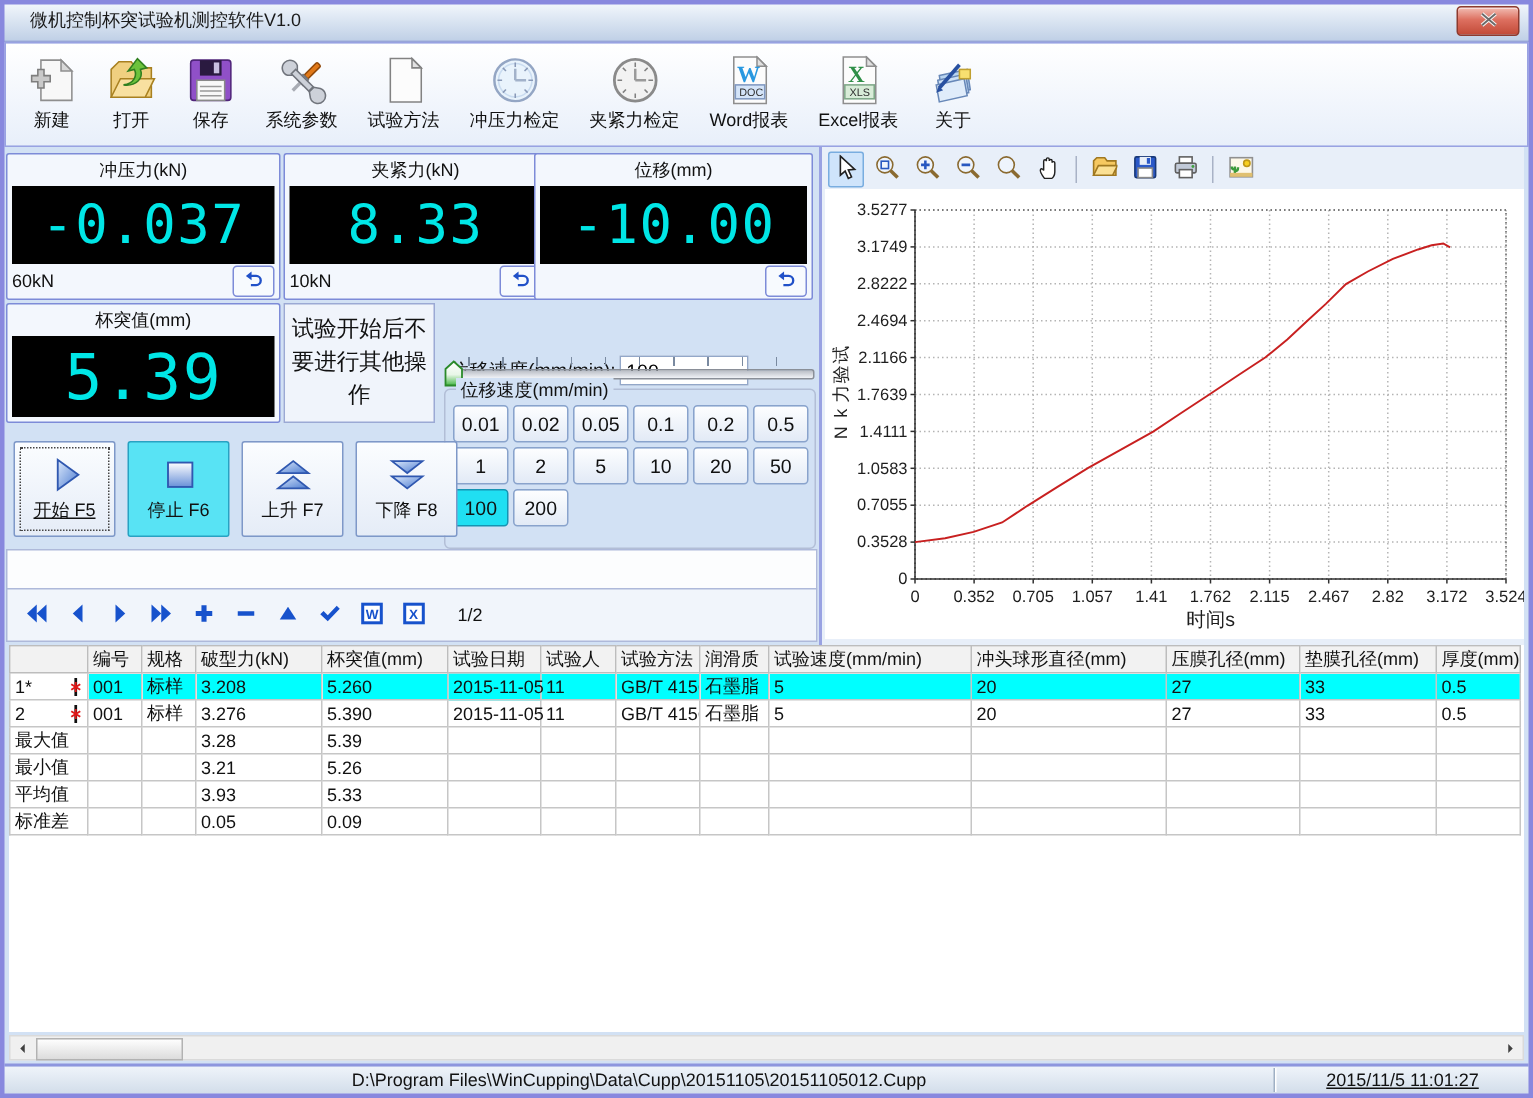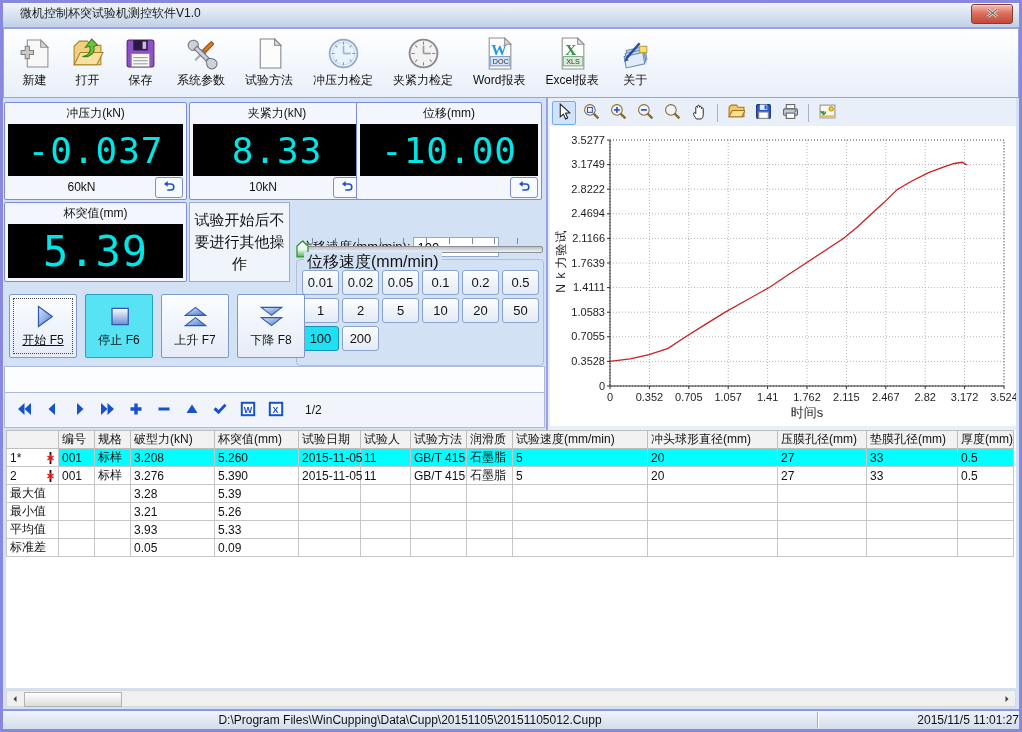--- a/index.html
+++ b/index.html
@@ -27,21 +27,21 @@
   .tb-item .icon svg{width:33px;height:33px;display:block;}
   .tb-lbl{margin-top:2px;white-space:nowrap;}
 
   
   .panel{position:absolute;background:#f3f7fd;border:1px solid #7d8bd8;border-radius:2px;box-sizing:border-box;}
   .disp-head{height:20px;line-height:20px;text-align:center;}
   .lcd{position:absolute;left:3px;right:3px;top:21px;height:52px;background:#000;
     color:#00e6e6;font-family:"DejaVu Sans Mono",monospace;font-size:36px;
     display:flex;align-items:center;justify-content:center;letter-spacing:1px;}
   .disp-foot{position:absolute;left:3px;right:3px;bottom:2px;height:20px;display:flex;align-items:center;}
-  .range-lbl{flex:1;text-align:center;}
+  .range-lbl{flex:1;text-align:left;}
   .undo-btn{width:26px;height:19px;border:1px solid #7d8bd8;border-radius:3px;background:#f7fafe;
     display:flex;align-items:center;justify-content:center;}
   .undo-btn svg{width:14px;height:14px;}
   .lcd.big{font-size:42px;height:54px;}
 
   .warning-panel{position:absolute;box-sizing:border-box;background:#f0f4fb;border:1px solid #9ba9d4;
     display:flex;align-items:center;justify-content:center;text-align:center;
     font-size:15px;line-height:1.45;padding:2px;}
 
   
@@ -49,21 +49,21 @@
   .speed-input{width:86px;height:20px;border:1px solid #93a7c8;background:#fff;font-size:13px;
     padding:0 4px;box-sizing:border-box;font-family:inherit;}
   .slider{position:absolute;left:296px;top:237px;width:248px;height:22px;}
   .slider-ticks{position:absolute;left:16px;right:4px;top:1px;height:6px;
     background-image:repeating-linear-gradient(90deg,#7a8aa0 0 1px,transparent 1px 22.8px);}
   .slider-track{position:absolute;left:1px;right:1px;top:9px;height:5px;
     background:linear-gradient(#b9bdc5,#f0f2f6);border:1px solid #8a8f98;border-radius:2px;}
   .slider-thumb{position:absolute;left:0;top:3px;width:13px;height:18px;}
   .speed-group{position:absolute;left:296px;top:259px;width:248px;height:107px;
     border:1px solid #b2bed6;border-radius:4px;box-sizing:border-box;}
-  .speed-group-title{position:absolute;top:-8px;left:7px;background:#d2e1f4;padding:0 3px;font-size:16px;}
+  .speed-group-title{position:absolute;top:-8px;left:7px;background:#d2e1f4;padding:0 3px;font-size:12px;}
   .speed-grid{position:absolute;left:5px;top:10px;display:grid;grid-template-columns:repeat(6,37px);gap:3px;}
   .sp-btn{height:23px;background:linear-gradient(#fdfeff,#e2eaf6);border:1px solid #89a3cc;border-radius:3px;
     display:flex;align-items:center;justify-content:center;font-size:13px;cursor:default;}
   .sp-btn.sel{background:#20dff2;border-color:#1694b2;}
 
   
   .controls{position:absolute;left:9px;top:294px;display:flex;gap:8px;}
   .ctl-btn{width:66px;height:62px;background:linear-gradient(#fbfdff,#e5ecf7);border:1px solid #7e98c8;
     border-radius:2px;display:flex;flex-direction:column;align-items:center;justify-content:center;gap:3px;}
   .ctl-btn.active{background:#58e3f4;border-color:#28a2c2;}
@@ -112,21 +112,21 @@
   .hs-btn{position:absolute;top:0;width:16px;height:15px;display:flex;align-items:center;justify-content:center;}
   .hs-btn svg{width:8px;height:8px;}
   .hs-left{left:0;}.hs-right{right:0;}
   .hs-thumb{position:absolute;left:17px;top:1px;width:96px;height:13px;
     background:linear-gradient(#fefefe,#dcdcdc);border:1px solid #b2b2b2;}
   .statusbar{position:absolute;left:3px;top:709px;width:1016px;height:20px;box-sizing:border-box;
     background:linear-gradient(#eff4fa,#d2ddea);border-top:2px solid #8d96de;
     display:flex;align-items:center;}
   .sb-path{flex:1;text-align:center;}
   .sb-sep{width:0;height:16px;border-left:1px solid #9fb0c4;border-right:1px solid #fff;}
-  .sb-time{width:200px;text-align:right;}
+  .sb-time{width:168px;text-align:center;text-decoration:underline;}
 </style>
 </head>
 <body>
 
 <svg width="0" height="0" style="position:absolute">
   <defs>
     <linearGradient id="gb" x1="0" y1="0" x2="1" y2="1">
       <stop offset="0" stop-color="#dce9fb"></stop>
         <stop offset="1" stop-color="#4a7ad0"></stop>
     </linearGradient>

